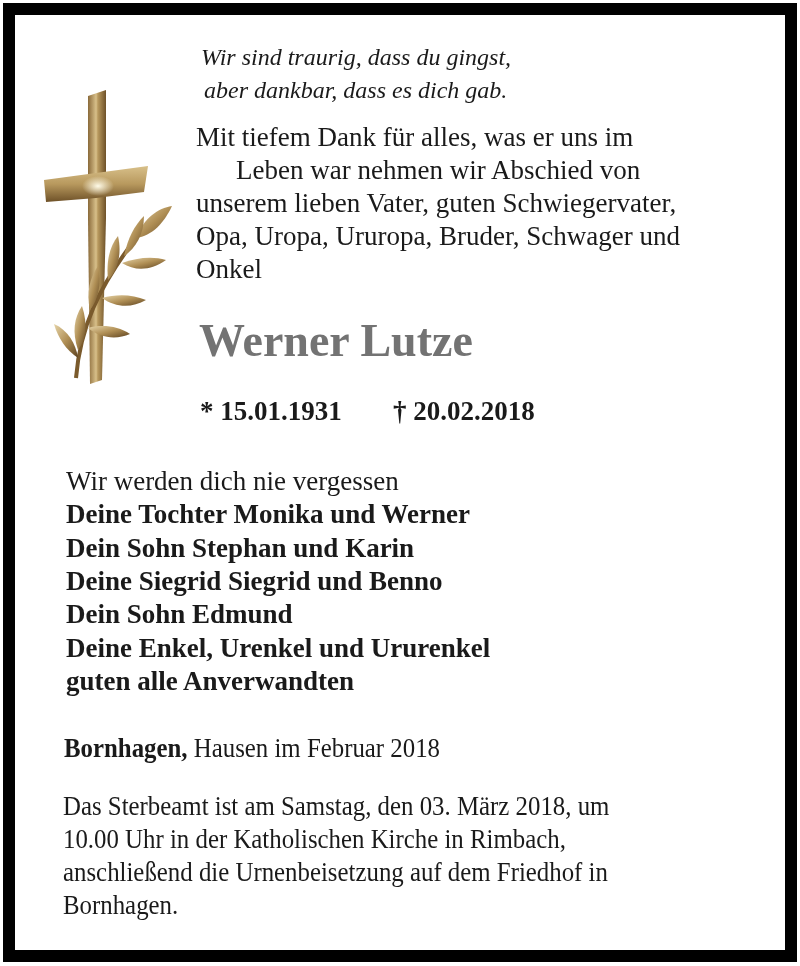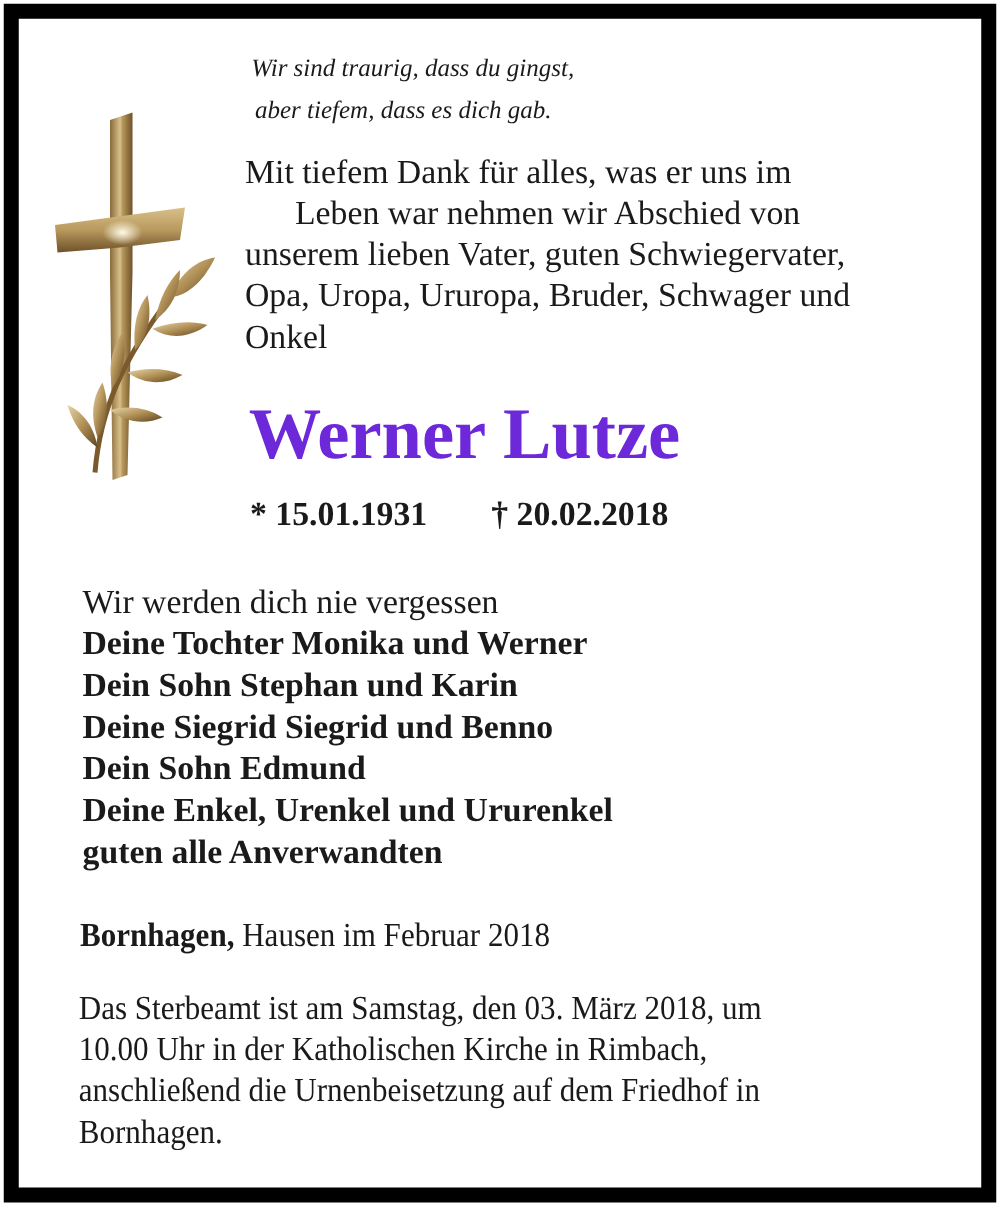--- a/index.html
+++ b/index.html
@@ -5,24 +5,24 @@
   html, body { margin: 0; padding: 0; background: #ffffff; }
   body { width: 800px; height: 966px; position: relative; overflow: hidden; }
   .frame {
     position: absolute; left: 3px; top: 3px; width: 770px; height: 935px;
     border: 12px solid #000000; background: #ffffff;
   }
   .txt {
     position: absolute; white-space: nowrap; color: #1a1a1a;
     font-family: "Liberation Serif", serif; transform-origin: 0 0; line-height: 1;
   }
-  .quote { font-style: italic; font-size: 20px; }
+  .quote { font-style: italic; font-size: 24px; }
   .body27 { font-size: 27px; }
   .bold { font-weight: bold; }
-  .name { font-size: 58px; font-weight: bold; color: #6d28d9; }
+  .name { font-size: 46px; font-weight: bold; color: #737373; }
   .cross-wrap { position: absolute; left: 36px; top: 88px; width: 140px; height: 300px; }
 </style>
 </head>
 <body>
 
 <div class="frame"></div>
 
 <div class="cross-wrap">
   <svg width="140" height="300" viewBox="0 0 140 300">
     <defs>
@@ -61,21 +61,21 @@
     <path d="M72 192 C70 172 74 158 82 148 C86 166 82 182 72 192 Z" fill="url(#gL)"></path>
     <path d="M66 210 C80 206 96 206 110 212 C96 220 80 220 66 210 Z" fill="url(#gL)"></path>
     <path d="M54 222 C50 204 54 190 62 178 C66 196 62 212 54 222 Z" fill="url(#gL)"></path>
     <path d="M52 240 C66 236 82 238 94 246 C80 252 64 250 52 240 Z" fill="url(#gL)"></path>
     <path d="M42 262 C36 244 38 230 46 218 C52 236 50 252 42 262 Z" fill="url(#gL)"></path>
     <path d="M42 270 C30 262 22 250 18 236 C32 242 40 256 42 270 Z" fill="url(#gL)"></path>
   </svg>
 </div>
 
 <div class="txt quote" style="left:201px; top:45px;">Wir sind traurig, dass du gingst,</div>
-<div class="txt quote" style="left:204px; top:78px;">aber tiefem, dass es dich gab.</div>
+<div class="txt quote" style="left:204px; top:78px;">aber dankbar, dass es dich gab.</div>
 
 <div class="txt body27" style="left:196px; top:124px;">Mit tiefem Dank für alles, was er uns im</div>
 <div class="txt body27" style="left:196px; top:157px;margin-left:40px;">Leben war nehmen wir Abschied von</div>
 <div class="txt body27" style="left:196px; top:190px;">unserem lieben Vater, guten Schwiegervater,</div>
 <div class="txt body27" style="left:196px; top:223px;">Opa, Uropa, Ururopa, Bruder, Schwager und</div>
 <div class="txt body27" style="left:196px; top:256px;">Onkel</div>
 
 <div class="txt name" style="left:199px; top:318px;">Werner Lutze</div>
 
 <div class="txt body27 bold" style="left:200px; top:398px;">* 15.01.1931</div>

